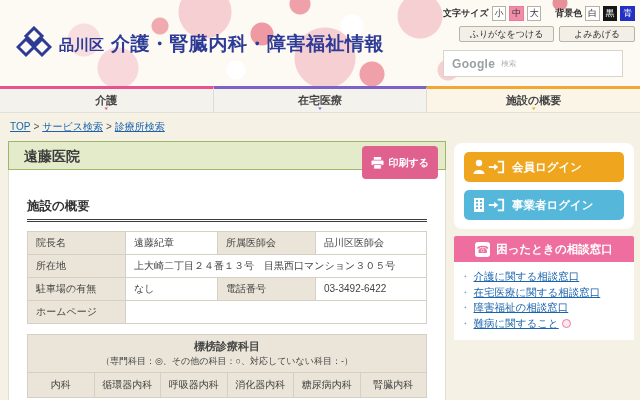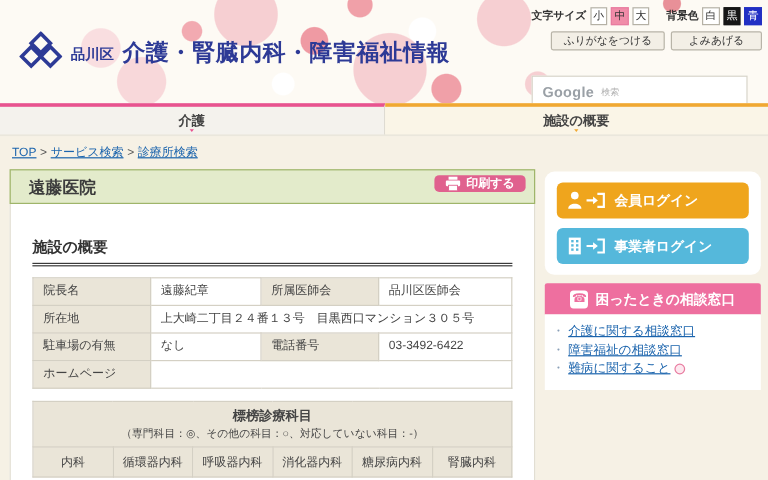--- a/index.html
+++ b/index.html
@@ -20,35 +20,35 @@
       radial-gradient(circle at 160px 26px, #f2aab1 0 8px, transparent 9px),
       radial-gradient(circle at 372px 74px, #f0a0a8 0 12px, transparent 13px),
       radial-gradient(circle at 236px 70px, #ffffff 0 9px, transparent 10px),
       radial-gradient(circle at 352px 26px, #ffffff 0 11px, transparent 12px),
       radial-gradient(circle at 84px 40px, #f9dee0 0 16px, transparent 17px),
       radial-gradient(circle at 300px 4px, #f0a0a8 0 10px, transparent 11px),
       radial-gradient(circle at 560px 3px, #e89098 0 7px, transparent 8px),
       radial-gradient(circle at 448px 70px, #f6cfd2 0 10px, transparent 11px);
   }
   .logo{ position:absolute; left:16px; top:26px; display:flex; align-items:center; gap:7px; cursor:pointer; }
-  .logo .ward{ font-size:12px; font-weight:bold; color:#2d3a96; margin-top:6px; }
+  .logo .ward{ font-size:15px; font-weight:bold; color:#2d3a96; margin-top:6px; }
   .logo .site-title{ font-size:19px; font-weight:bold; color:#2d3a96; letter-spacing:0.5px; margin-top:3px; }
 
   .header-controls{ position:absolute; right:5px; top:6px; width:192px; font-size:9px; color:#333; }
   .ctrl-row1{ display:flex; align-items:center; gap:3px; }
   .ctrl-label{ font-weight:bold; white-space:nowrap; }
   .sq-btn{ width:15px; height:15px; line-height:13px; text-align:center; border:1px solid #b5b1a5; background:#fff; cursor:pointer; }
   .sq-btn.sel{ background:#f08ca8; border-color:#e87ca0; }
   .sq-btn.blk{ background:#161616; color:#fff; border-color:#161616; }
   .sq-btn.blu{ background:#2230c4; color:#fff; border-color:#2230c4; }
   .gap{ width:8px; }
   .ctrl-row2{ display:flex; gap:5px; margin-top:5px;padding-left:16px; }
   .bar-btn{ height:16px; line-height:14px; text-align:center; background:#f3efe6; border:1px solid #b8b4a8; border-radius:2px; font-size:9px; color:#333; cursor:pointer; }
   .bar-btn.furi{ width:104px; } .bar-btn.read{ width:83px; }
-  .google-box{ margin-top:21px; width:180px; height:27px; background:#fff; border:1px solid #d8d4c8; display:flex; align-items:center; gap:6px; padding-left:8px; cursor:text; }
+  .google-box{ margin-top:8px; width:180px; height:27px; background:#fff; border:1px solid #d8d4c8; display:flex; align-items:center; gap:6px; padding-left:8px; cursor:text; }
   .google-logo{ font-size:12px; font-weight:bold; color:#9aa0a6; letter-spacing:0.3px; }
   .google-ph{ font-size:7.5px; color:#b0b0b0; }
 
   
   .tabs{ position:absolute; top:86px; left:0; width:640px; height:27px; display:flex; border-bottom:1px solid #e2dfd6; }
   .tab{ flex:1; position:relative; background:#f4f2ed; border-right:1px solid #dedbd2; text-align:center; font-size:11px; font-weight:bold; color:#444; padding-top:4px; cursor:pointer; }
   .tab:last-child{ border-right:none; }
   .tab-kaigo{ border-top:3px solid #e8538f; }
   .tab-zaitaku{ border-top:3px solid #7d63c5; }
   .tab-shogai{ border-top:3px solid #f0a832; background:#faf5e7; }
@@ -57,21 +57,21 @@
 
   
   .content{ position:absolute; top:114px; left:0; width:640px; height:286px; background:#f6f1e5; }
   .breadcrumb{ position:absolute; top:6px; left:10px; font-size:10px; color:#555; }
   .breadcrumb a{ color:#1b64ad; text-decoration:underline; cursor:pointer;text-align:right; }
   .bc-sep{ margin:0 3px; color:#555; }
 
   .main-col{ position:absolute; left:8px; top:27px; width:438px; }
   .title-bar{ height:29px; background:#e3ebcb; border:1px solid #9fb56a; position:relative; }
   .page-title{ position:absolute; left:15px; top:0; line-height:28px; font-size:14px; font-weight:bold; color:#3c3c3c; }
-  .print-btn{ position:absolute; right:7px; top:4px; height:14px; background:#e0618e; border-radius:4px; color:#fff; font-size:10px; font-weight:bold; display:flex; align-items:center; gap:5px; padding:0 9px; cursor:pointer; }
+  .print-btn{ position:absolute; right:7px; top:4px; height:33px; background:#e0618e; border-radius:4px; color:#fff; font-size:10px; font-weight:bold; display:flex; align-items:center; gap:5px; padding:0 9px; cursor:pointer; }
   .white-box{ background:#fff; border:1px solid #e2ded2; border-top:none; padding:10px 18px 0 18px; height:272px; overflow:hidden; }
   .sec-heading{ font-size:12.5px; font-weight:bold; color:#333; padding-bottom:4px; border-bottom:3px double #3a3a3a; margin-bottom:9px;margin-top:18px; }
 
   table.ov{ width:100%; border-collapse:collapse; table-layout:fixed; font-size:10px; color:#444; }
   table.ov th, table.ov td{ border:1px solid #d4d0c4; padding:4px 8px; text-align:left; vertical-align:middle; font-weight:normal; line-height:1.4; }
   table.ov th{ background:#eae5d8; }
 
   table.dep{ width:100%; border-collapse:collapse; table-layout:fixed; font-size:10px; color:#444; margin-top:10px; }
   table.dep th, table.dep td{ border:1px solid #d4d0c4; padding:4px 2px; text-align:center; font-weight:normal; }
   .dep-caption{ background:#eae5d8; padding:4px 2px 5px 2px; }
@@ -133,20 +133,24 @@
       <div class="google-box">
         <span class="google-logo">Google</span>
         <span class="google-ph">検索</span>
       </div>
     </div>
   </header>
 
   <nav class="tabs">
     <div class="tab tab-kaigo">
       <span>介護</span>
+      <span class="tab-arrow">▼</span>
+    </div>
+    <div class="tab tab-zaitaku">
+      <span>在宅医療</span>
       <span class="tab-arrow">▼</span>
     </div>
     <div class="tab tab-shogai">
       <span>施設の概要</span>
       <span class="tab-arrow">▼</span>
     </div>
   </nav>
 
   <div class="content">
 
@@ -266,20 +270,21 @@
         </div>
       </div>
 
       <div class="consult-box">
         <div class="consult-header">
           <span class="phone-chip">☎</span>
           <span>困ったときの相談窓口</span>
         </div>
         <div class="consult-body">
           <div class="consult-link"><span class="bullet">・</span><a>介護に関する相談窓口</a></div>
+          <div class="consult-link"><span class="bullet">・</span><a>在宅医療に関する相談窓口</a></div>
           <div class="consult-link"><span class="bullet">・</span><a>障害福祉の相談窓口</a></div>
           <div class="consult-link"><span class="bullet">・</span><a>難病に関すること</a><span class="ext-badge"></span></div>
         </div>
       </div>
     </aside>
 
   </div>
 </div>
 
 </body></html>

